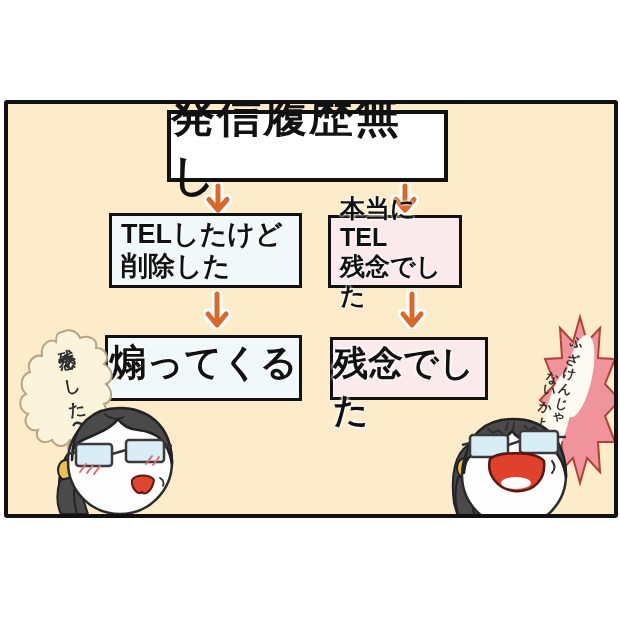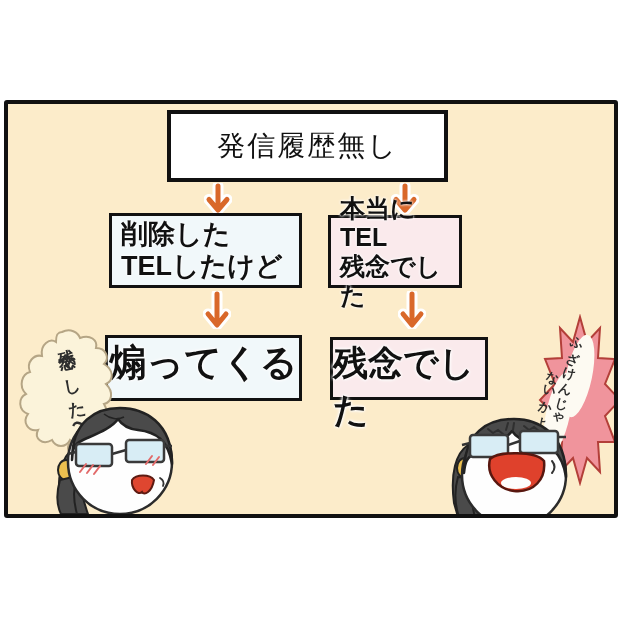--- a/index.html
+++ b/index.html
@@ -11,21 +11,21 @@
   .panel{
     position:absolute;left:4px;top:100px;width:606px;height:410px;
     background:#fcecca;border:4px solid #111;border-radius:3px;overflow:hidden;
   }
   
   .fc-box{position:absolute;box-sizing:border-box;border:3px solid #111;
     font-weight:bold;color:#111;background:#fff;}
   .title-box{
     left:159px;top:6px;width:281px;height:72px;border-width:4px;background:#fff;
     display:flex;align-items:center;justify-content:center;
-    font-size:28px;letter-spacing:2px;font-weight:400;
+    font-size:44px;letter-spacing:2px;font-weight:700;
   }
   .box-blue{background:#f1f8fa;}
   .box-pink{background:#faeaec;}
   .cond{display:flex;flex-direction:column;justify-content:center;
     line-height:1.16;padding-left:9px;
     text-shadow:0 0 3px #fff,0 0 3px #fff;}
   .cond-left{left:101px;top:109px;width:193px;height:75px;font-size:27px;}
   .cond-right{left:320px;top:111px;width:134px;height:73px;font-size:25px;}
   .result{display:flex;align-items:flex-start;justify-content:center;
     text-shadow:0 0 3px #fff,0 0 3px #fff,0 0 4px #fff;}
@@ -57,22 +57,22 @@
   <svg class="arrow" style="left:196px;top:79px" width="28" height="31" viewBox="0 0 28 31">
     <path d="M14,3 V24 M5,16.5 L14,27 L23,16.5" fill="none" stroke="#fff" stroke-width="11" stroke-linecap="round" stroke-linejoin="round"></path>
     <path d="M14,3 V24 M5,16.5 L14,27 L23,16.5" fill="none" stroke="#d9682a" stroke-width="5" stroke-linecap="round" stroke-linejoin="round"></path>
   </svg>
   <svg class="arrow" style="left:383px;top:79px" width="28" height="31" viewBox="0 0 28 31">
     <path d="M14,3 V24 M5,16.5 L14,27 L23,16.5" fill="none" stroke="#fff" stroke-width="11" stroke-linecap="round" stroke-linejoin="round"></path>
     <path d="M14,3 V24 M5,16.5 L14,27 L23,16.5" fill="none" stroke="#d9682a" stroke-width="5" stroke-linecap="round" stroke-linejoin="round"></path>
   </svg>
 
   <div class="fc-box box-blue cond cond-left">
+    <span>TELしたけど</span>
     <span>削除した</span>
-    <span>TELしたけど</span>
   </div>
   <div class="fc-box box-pink cond cond-right">
     <span>本当にTEL</span>
     <span>残念でした</span>
   </div>
 
   <svg class="arrow" style="left:195px;top:187px" width="28" height="38" viewBox="0 0 28 38">
     <path d="M14,3 V31 M5,23 L14,34 L23,23" fill="none" stroke="#fff" stroke-width="11" stroke-linecap="round" stroke-linejoin="round"></path>
     <path d="M14,3 V31 M5,23 L14,34 L23,23" fill="none" stroke="#d9682a" stroke-width="5" stroke-linecap="round" stroke-linejoin="round"></path>
   </svg>

